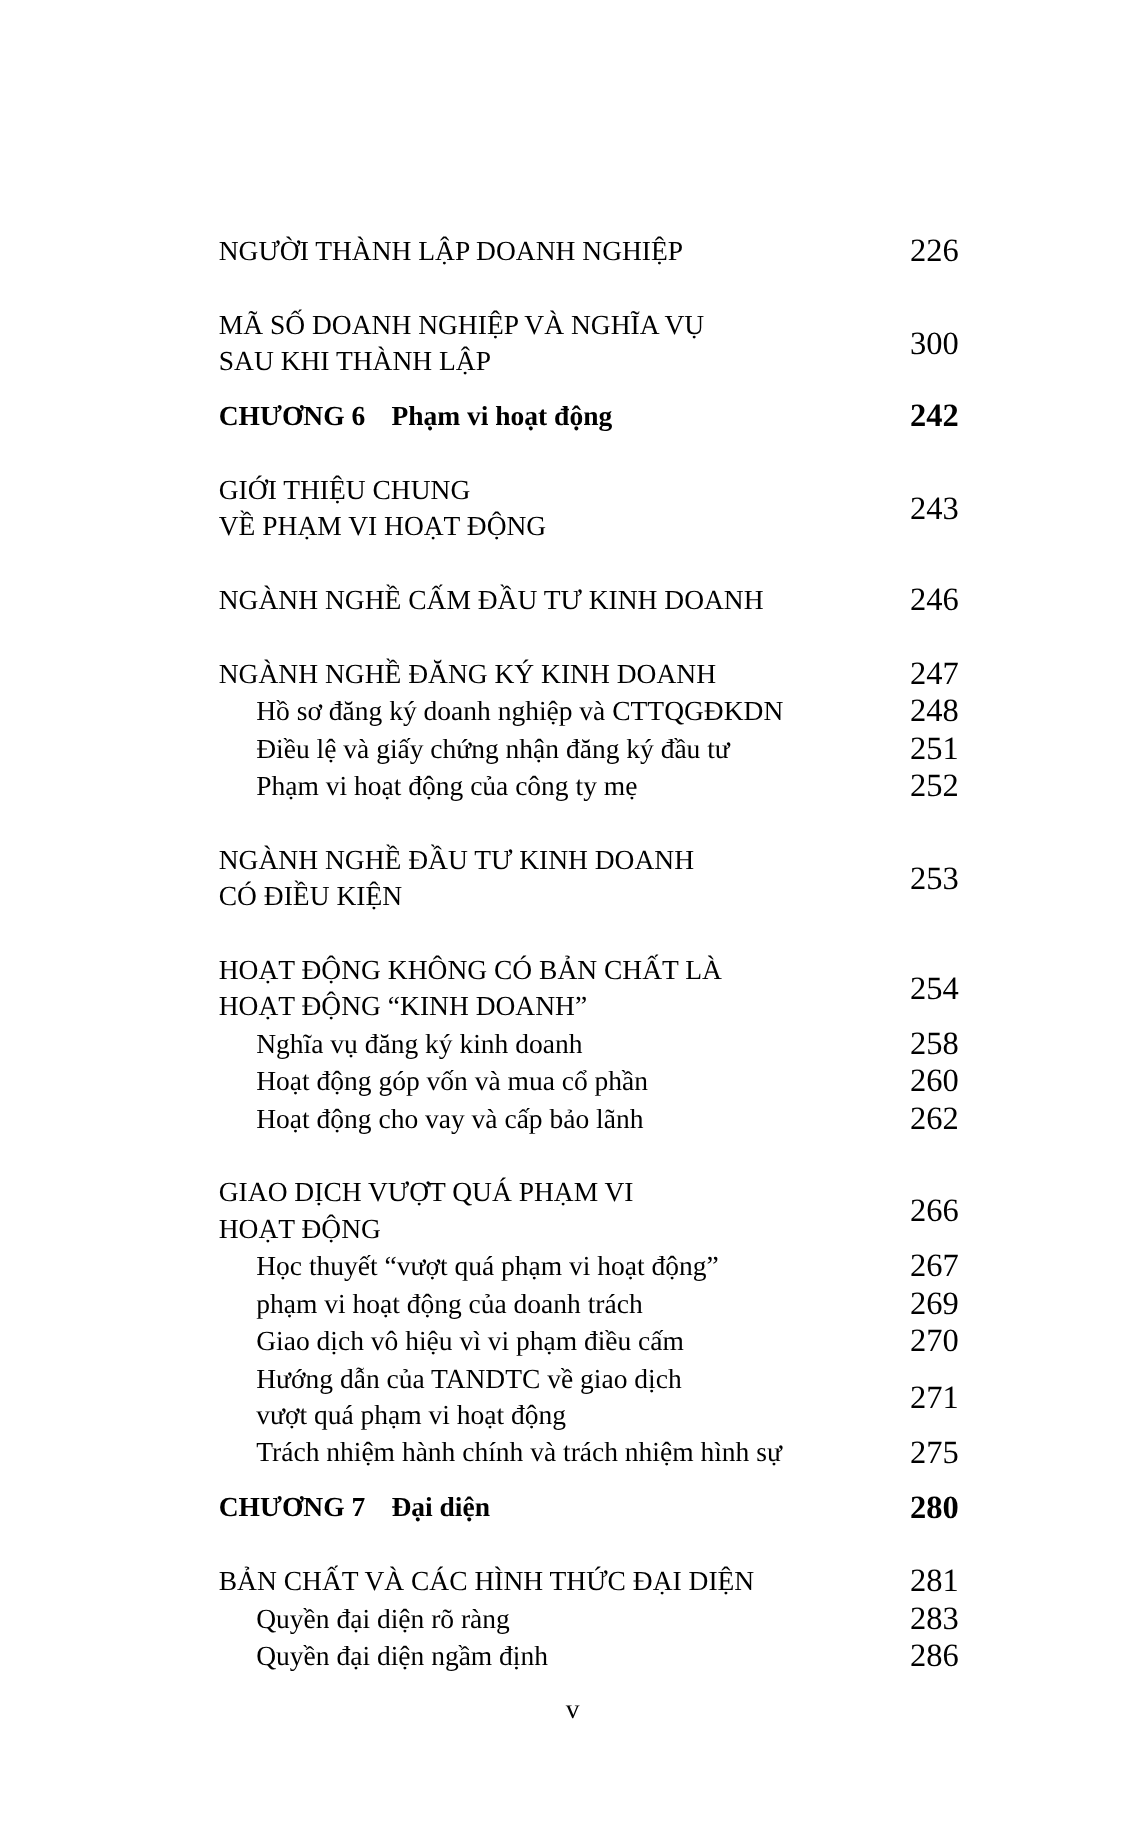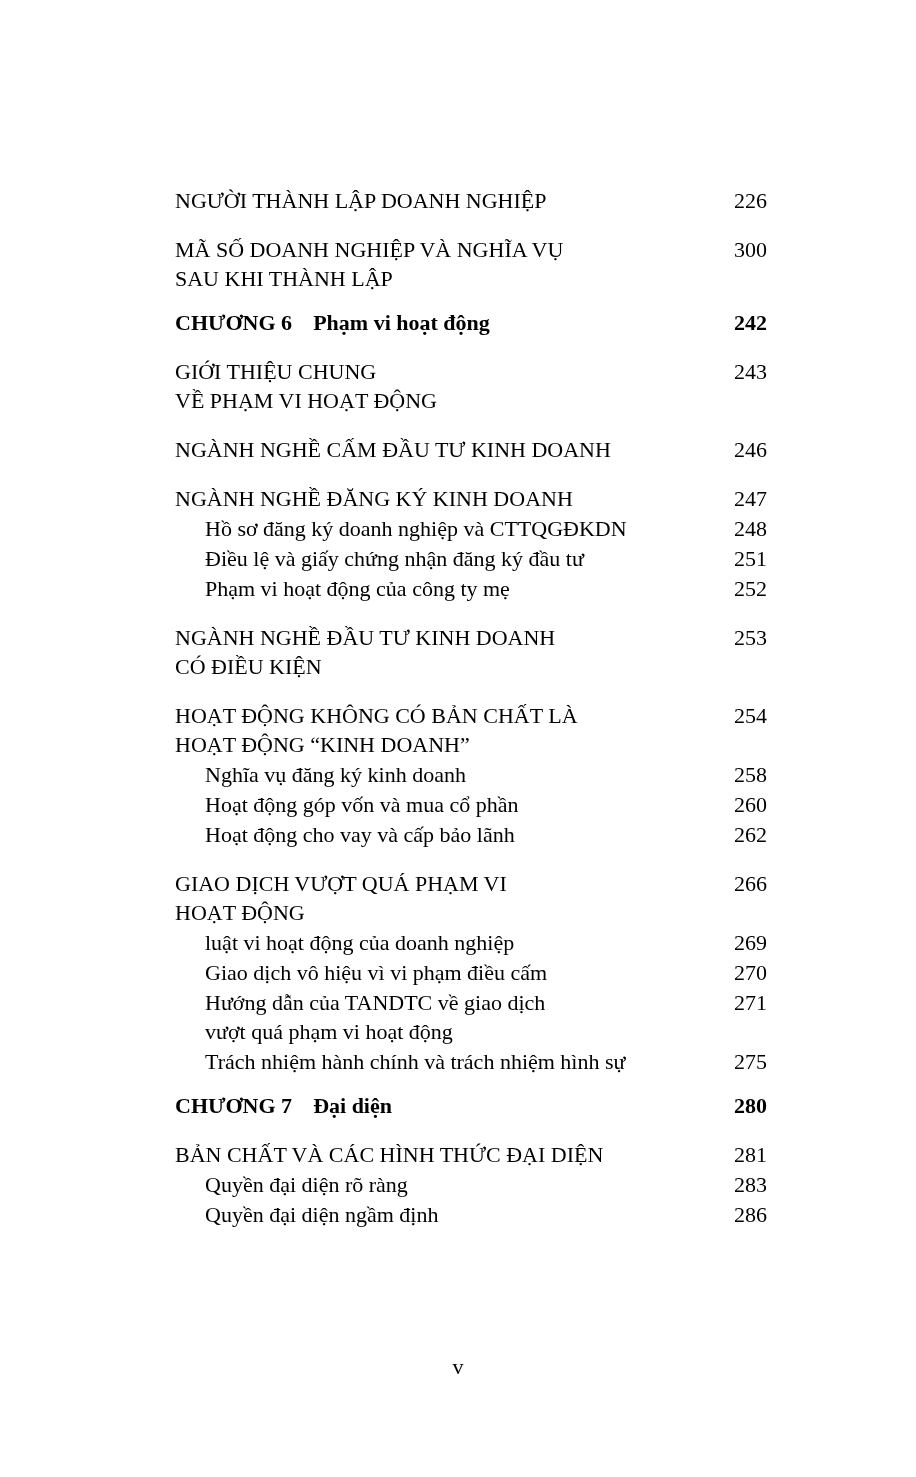--- a/index.html
+++ b/index.html
@@ -18,38 +18,38 @@
   }
   .toc {
     position: absolute;
     left: 175px;
     top: 186px;
     width: 592px; 
   }
   .row {
     display: flex;
     justify-content: space-between;
-    align-items: flex-start;
+    align-items: center;
   }
   .row .titles {
     flex: 1 1 auto;
   }
   .row .line {
     font-size: 22px;
     line-height: 29px;
     white-space: nowrap;
   }
   .row .pagenum {
     flex: 0 0 auto;
-    font-size: 22px;
+    font-size: 26px;
     line-height: 29px;
     min-width: 46px;
     text-align: right;
   }
-  .row.section { margin-top: 20px; }
+  .row.section { margin-top: 30px; }
   .row.section:first-child { margin-top: 0; }
   .row.sub { margin-top: 1px; }
   .row.sub .titles { padding-left: 30px; }
   .row.chapter {
     margin-top: 15px;
     margin-bottom: 9px;
     font-weight: bold;
   }
   .row.chapter .chapter-label { margin-right: 21px; }
   .footer-pagenum {
@@ -158,21 +158,27 @@
       </div>
       <div class="row section">
         <div class="titles">
           <div class="line">GIAO DỊCH VƯỢT QUÁ PHẠM VI</div>
           <div class="line">HOẠT ĐỘNG</div>
         </div>
         <div class="pagenum">266</div>
       </div>
       <div class="row sub">
         <div class="titles">
-          <div class="line">luật vi hoạt động của doanh nghiệp</div>
+          <div class="line">Học thuyết “vượt quá phạm vi hoạt động”</div>
+        </div>
+        <div class="pagenum">267</div>
+      </div>
+      <div class="row sub">
+        <div class="titles">
+          <div class="line">phạm vi hoạt động của doanh trách</div>
         </div>
         <div class="pagenum">269</div>
       </div>
       <div class="row sub">
         <div class="titles">
           <div class="line">Giao dịch vô hiệu vì vi phạm điều cấm</div>
         </div>
         <div class="pagenum">270</div>
       </div>
       <div class="row sub">

